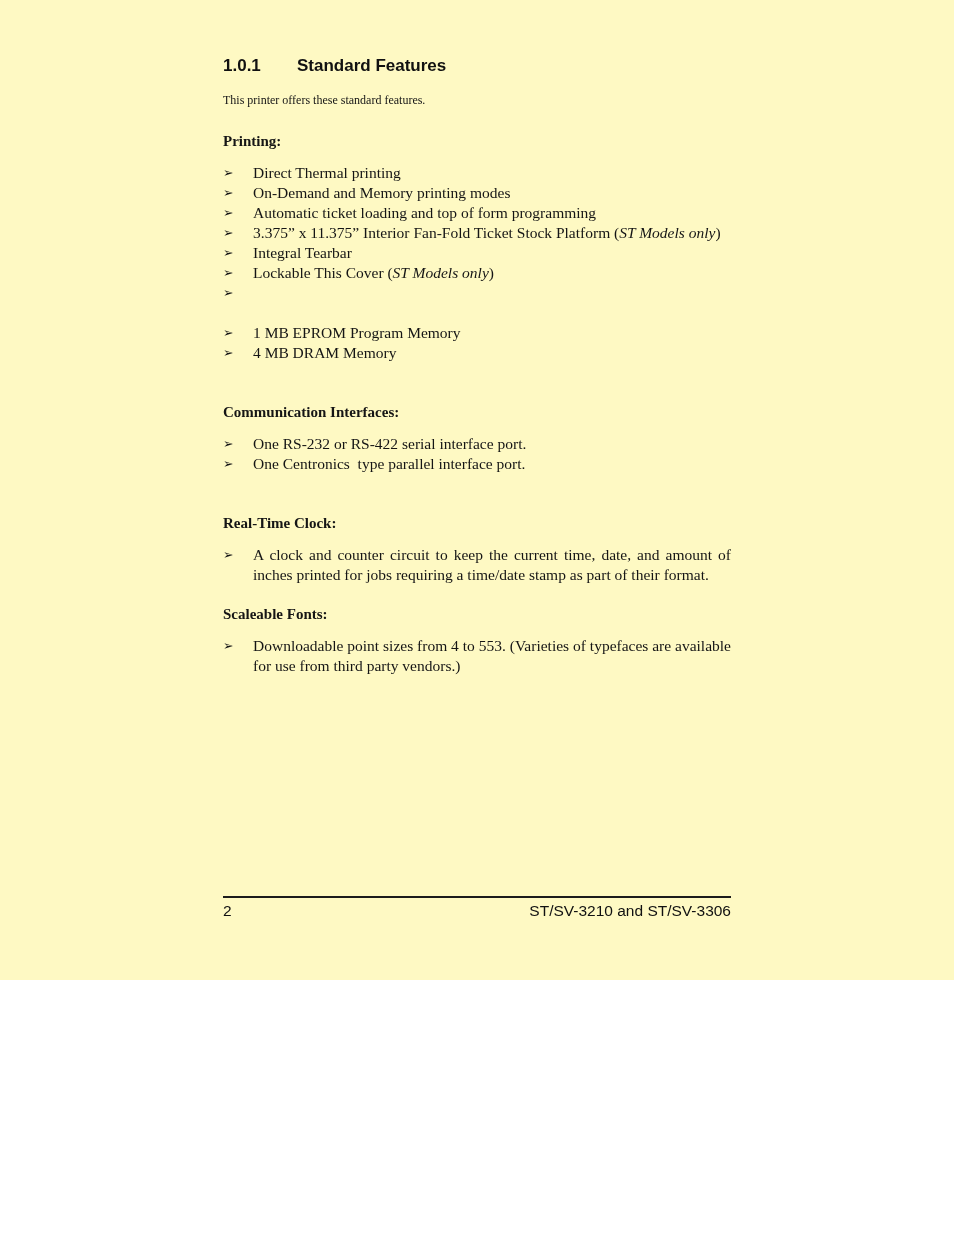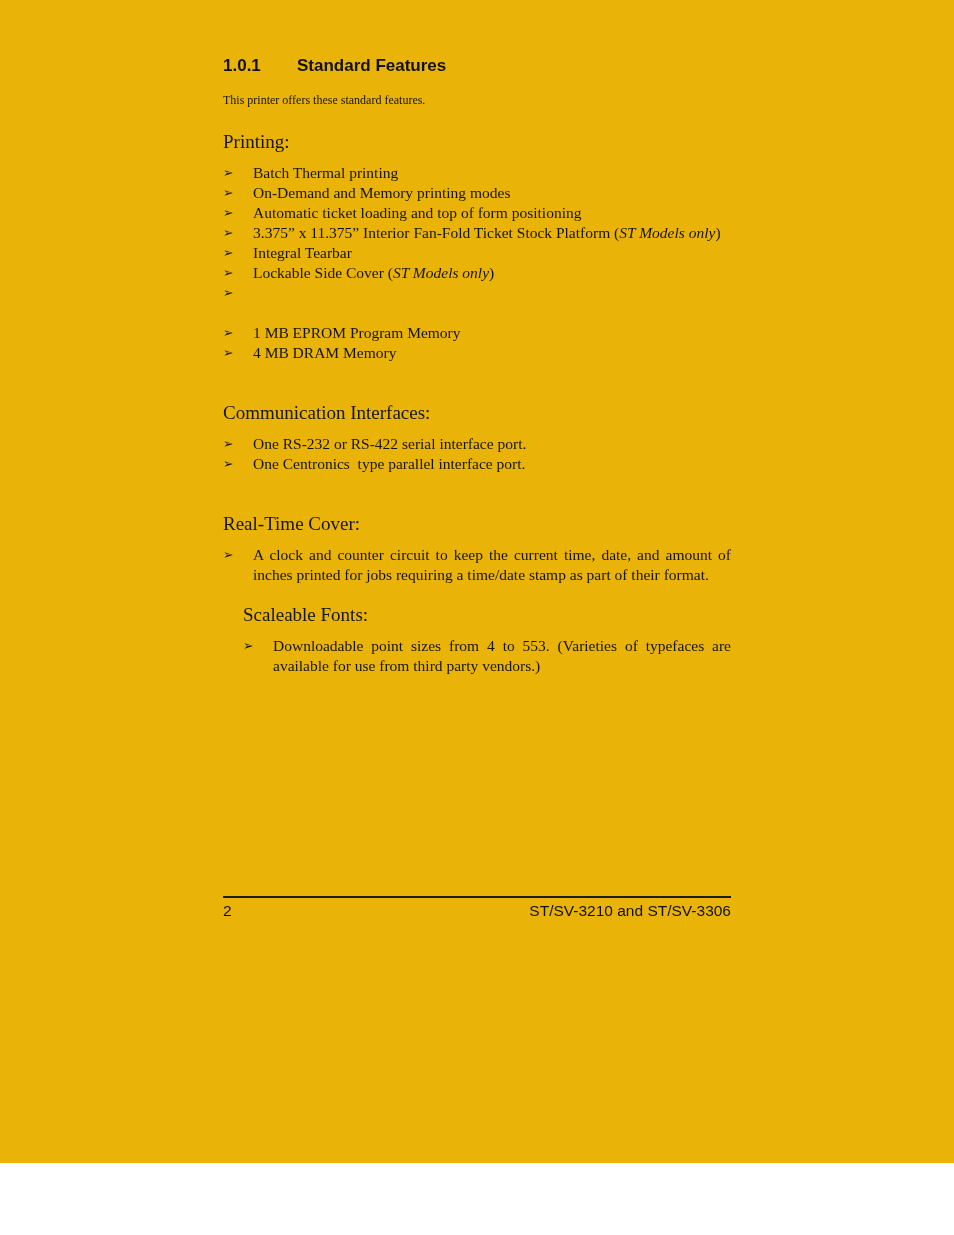--- a/index.html
+++ b/index.html
@@ -4,22 +4,22 @@
 <title>Document Page</title>
 <style>
   html, body {
     margin: 0;
     padding: 0;
     background: #ffffff;
   }
   .page {
     position: relative;
     width: 954px;
-    height: 1163px;
-    background: #eab308;
+    height: 980px;
+    background: #fef9c3;
     color: #151515;
     overflow: hidden;
   }
   .content {
     position: absolute;
     left: 223px;
     top: 55px;
     width: 508px;
   }
   h1.title {
@@ -35,26 +35,26 @@
     width: 74px;
   }
   p.intro {
     margin: 0 0 22px 0;
     font-family: "Liberation Serif", serif;
     font-size: 12px;
     line-height: 19px;
   }
   section.section { margin-top: 40px; }
   section.section:first-child { margin-top: 0; }
-  section.section:last-child { margin-top: 20px; margin-left: 20px; }
+  section.section:last-child { margin-top: 20px; }
   section.section h2 {
     margin: 0 0 12px 0;
     font-family: "Liberation Serif", serif;
-    font-weight: normal;
-    font-size: 19px;
+    font-weight: bold;
+    font-size: 15px;
     line-height: 19px;
   }
   section.section ul {
     list-style: none;
     margin: 0;
     padding: 0;
   }
   section.section li {
     position: relative;
     padding-left: 30px;
@@ -97,44 +97,44 @@
 <div class="page">
   <div class="content">
     <h1 class="title">
       <span class="num">1.0.1</span><span class="ttl">Standard Features</span>
     </h1>
     <p class="intro">This printer offers these standard features.</p>
     <div id="sections">
         <section class="section">
           <h2>Printing:</h2>
           <ul>
-            <li><span class="marker">➢</span><span>Batch Thermal printing</span></li>
+            <li><span class="marker">➢</span><span>Direct Thermal printing</span></li>
             <li><span class="marker">➢</span><span>On-Demand and Memory printing modes</span></li>
-            <li><span class="marker">➢</span><span>Automatic ticket loading and top of form positioning</span></li>
+            <li><span class="marker">➢</span><span>Automatic ticket loading and top of form programming</span></li>
             <li><span class="marker">➢</span><span>3.375” x 11.375” Interior Fan-Fold Ticket Stock Platform (</span><i>ST Models only</i><span>)</span></li>
             <li><span class="marker">➢</span><span>Integral Tearbar</span></li>
-            <li><span class="marker">➢</span><span>Lockable Side Cover (</span><i>ST Models only</i><span>)</span></li>
+            <li><span class="marker">➢</span><span>Lockable This Cover (</span><i>ST Models only</i><span>)</span></li>
             <li><span class="marker">➢</span></li>
           </ul>
         </section>
         <section class="section">
           <ul>
             <li><span class="marker">➢</span><span>1 MB EPROM Program Memory</span></li>
             <li><span class="marker">➢</span><span>4 MB DRAM Memory</span></li>
           </ul>
         </section>
         <section class="section">
           <h2>Communication Interfaces:</h2>
           <ul>
             <li><span class="marker">➢</span><span>One RS-232 or RS-422 serial interface port.</span></li>
             <li><span class="marker">➢</span><span>One Centronics&nbsp; type parallel interface port.</span></li>
           </ul>
         </section>
         <section class="section">
-          <h2>Real-Time Cover:</h2>
+          <h2>Real-Time Clock:</h2>
           <ul>
             <li><span class="marker">➢</span><span>A clock and counter circuit to keep the current time, date, and amount of inches printed for jobs requiring a time/date stamp as part of their format.</span></li>
           </ul>
         </section>
         <section class="section">
           <h2>Scaleable Fonts:</h2>
           <ul>
             <li><span class="marker">➢</span><span>Downloadable point sizes from 4 to 553. (Varieties of typefaces are available for use from third party vendors.)</span></li>
           </ul>
         </section>

